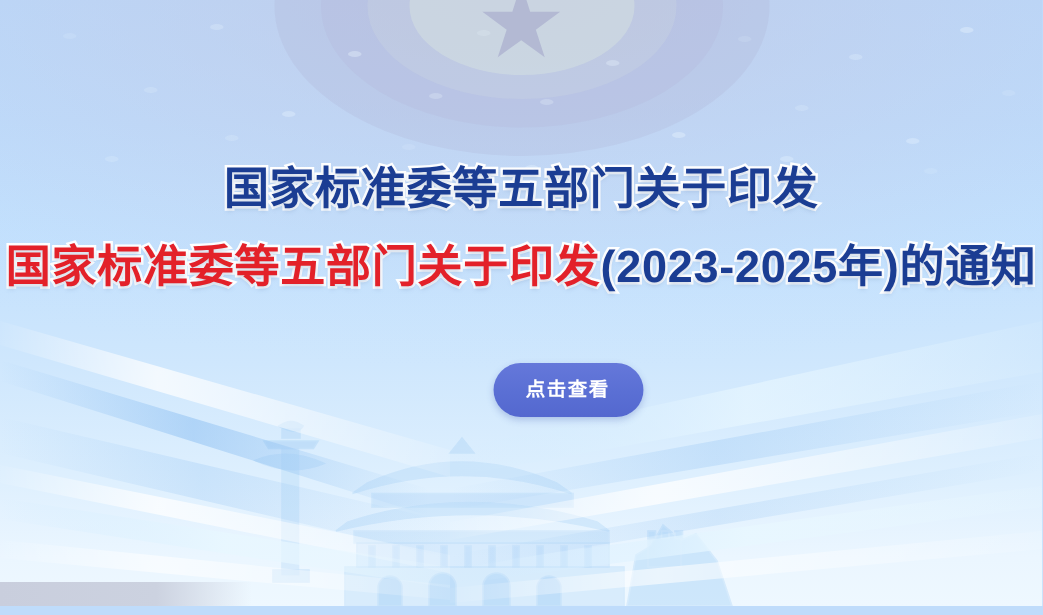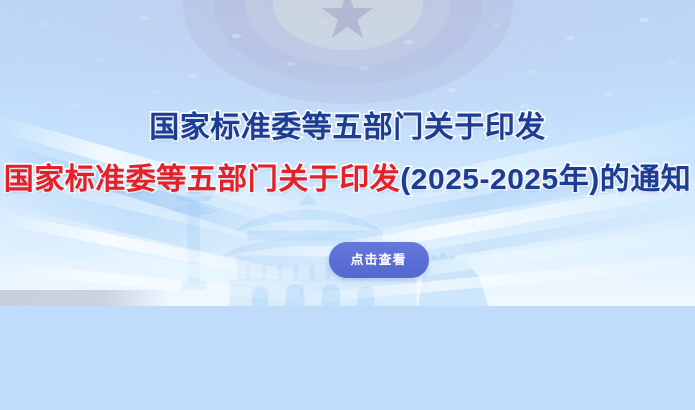--- a/index.html
+++ b/index.html
@@ -5,21 +5,21 @@
 <style>
   html,body{margin:0;padding:0;}
   body{
     width:695px;height:410px;overflow:hidden;
     font-family:"Liberation Sans","DejaVu Sans",sans-serif;
     background:#bfdcfb;
   }
 
   .banner{
     position:relative;
-    width:695px;height:306px;
+    width:695px;height:404px;
     overflow:hidden;
     background:
       radial-gradient(130% 85% at 50% 0%, rgba(198,196,222,0.55) 0%, rgba(198,200,228,0.30) 32%, rgba(186,214,250,0.05) 58%, rgba(186,214,250,0) 72%),
       linear-gradient(180deg,#b9d9fb 0%,#bddcfc 20%,#c4e1fd 42%,#cfe7fd 60%,#ddeffe 78%,#ebf6ff 92%,#eef8ff 100%);
   }
 
   
   .emblem{
     position:absolute;left:50%;top:-96px;transform:translateX(-50%);
     width:330px;height:200px;pointer-events:none;
@@ -221,20 +221,20 @@
     <polygon points="695,62 695,78 300,146 300,134" fill="url(#sg)"></polygon>
     <polygon points="695,88 695,100 300,166 300,156" fill="url(#sb)" opacity=".45"></polygon>
     <polygon points="695,110 695,124 300,176 300,164" fill="url(#sc)"></polygon>
     <polygon points="695,140 695,152 300,188 300,178" fill="url(#sg)" opacity=".8"></polygon>
   </svg>
 
   <div class="footstrip"></div>
 
   <div class="titles">
     <span class="line line1">国家标准委等五部门关于印发</span>
-    <span class="line line2"><span class="hl">国家标准委等五部门关于印发</span><span class="nm">(2025-2025年)的通知</span></span>
+    <span class="line line2"><span class="hl">国家标准委等五部门关于印发</span><span class="nm">(2023-2025年)的通知</span></span>
   </div>
 
   <div class="cta-wrap">
     <button class="cta">点击查看</button>
   </div>
 
 </div>
 
 </body></html>

